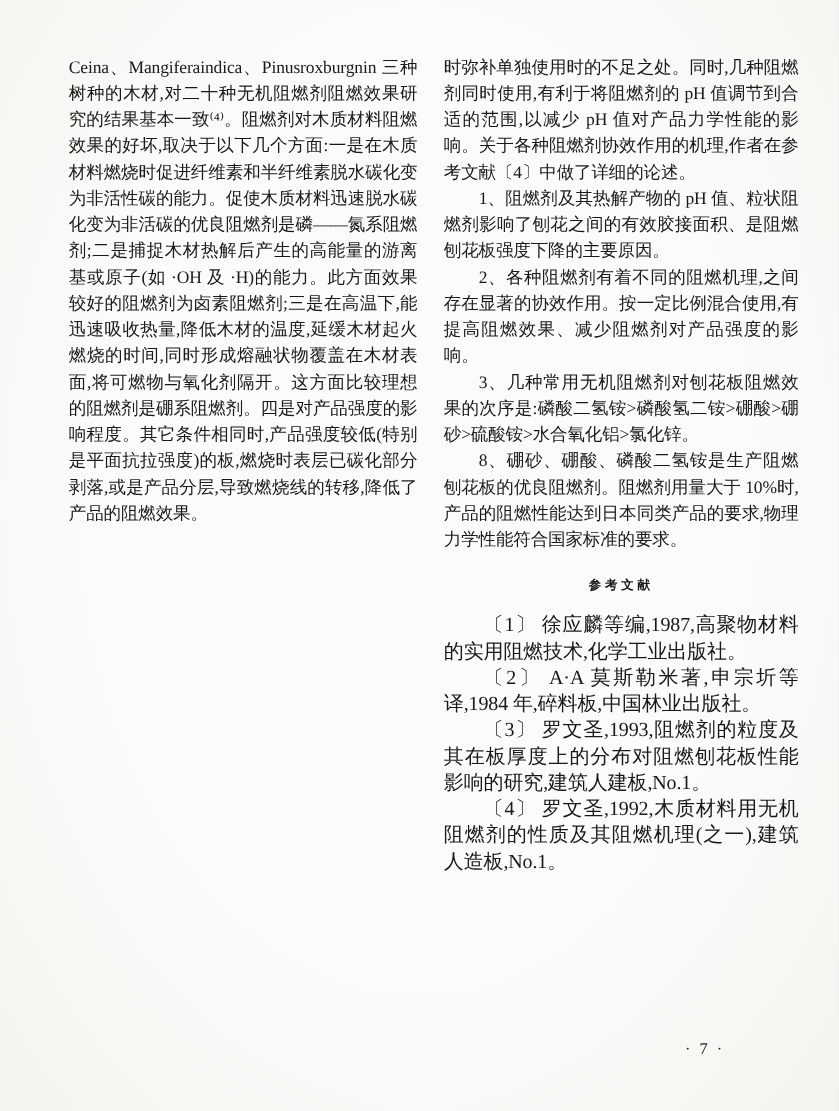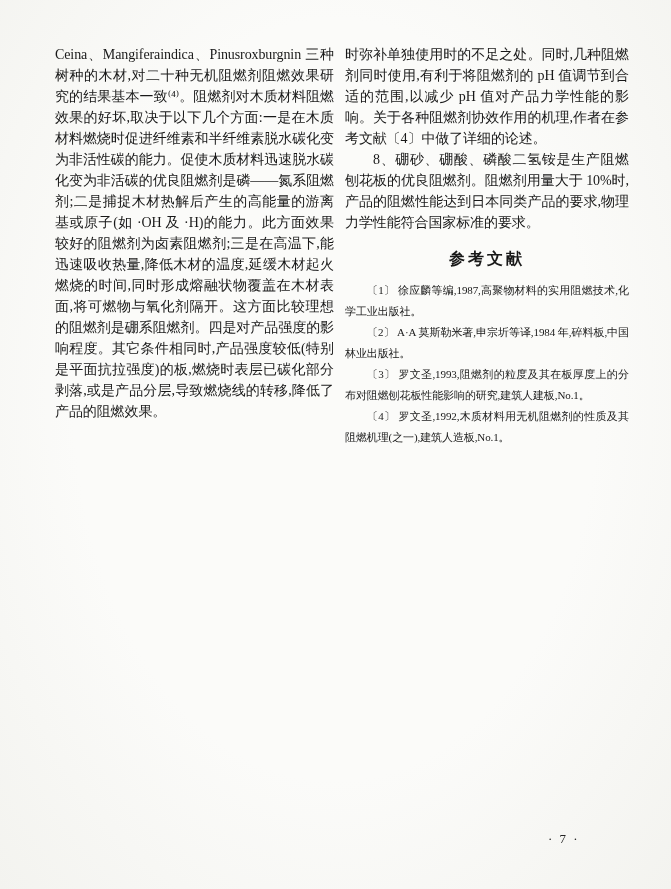--- a/index.html
+++ b/index.html
@@ -15,35 +15,35 @@
   }
   .col {
     position: absolute;
     top: 44px;
     font-size: 14px;
     line-height: 21px;
     text-align: justify;
     letter-spacing: -0.1px;
   }
   .col-left  { left: 55px;  width: 279px; }
-  .col-right { left: 345px; width: 284px; }
+  .col-right { left: 355px; width: 284px; }
   .block { margin: 0; text-align: justify; }
   .s-cont    { text-indent: 0; }
   .s-indent  { text-indent: 2em; }
   .s-heading { text-indent: 2em; font-weight: 700; }
   .s-refhead {
     font-weight: 700;
     text-align: center;
     text-indent: 0;
     margin: 15px 0 11px 0;
-    font-size: 16px;
+    font-size: 10px;
     letter-spacing: 3px;
   }
   .s-ref {
-    font-size: 11px;
+    font-size: 16px;
     line-height: 21px;
     text-indent: 2em;
   }
   .page-number {
     position: absolute;
     left: 548px;
     top: 831px;
     font-size: 13px;
     letter-spacing: 2px;
     color: #222;
@@ -55,20 +55,23 @@
 <div class="page">
 
   <div class="col col-left">
 
   <p class="block s-cont">Ceina、Mangiferaindica、Pinusroxburgnin 三种树种的木材,对二十种无机阻燃剂阻燃效果研究的结果基本一致⁽⁴⁾。阻燃剂对木质材料阻燃效果的好坏,取决于以下几个方面:一是在木质材料燃烧时促进纤维素和半纤维素脱水碳化变为非活性碳的能力。促使木质材料迅速脱水碳化变为非活碳的优良阻燃剂是磷——氮系阻燃剂;二是捕捉木材热解后产生的高能量的游离基或原子(如 ·OH 及 ·H)的能力。此方面效果较好的阻燃剂为卤素阻燃剂;三是在高温下,能迅速吸收热量,降低木材的温度,延缓木材起火燃烧的时间,同时形成熔融状物覆盖在木材表面,将可燃物与氧化剂隔开。这方面比较理想的阻燃剂是硼系阻燃剂。四是对产品强度的影响程度。其它条件相同时,产品强度较低(特别是平面抗拉强度)的板,燃烧时表层已碳化部分剥落,或是产品分层,导致燃烧线的转移,降低了产品的阻燃效果。</p>
     </div>
 
   <div class="col col-right">
 
   <p class="block s-cont">时弥补单独使用时的不足之处。同时,几种阻燃剂同时使用,有利于将阻燃剂的 pH 值调节到合适的范围,以减少 pH 值对产品力学性能的影响。关于各种阻燃剂协效作用的机理,作者在参考文献〔4〕中做了详细的论述。</p>
+      <p class="block s-indent">1、阻燃剂及其热解产物的 pH 值、粒状阻燃剂影响了刨花之间的有效胶接面积、是阻燃刨花板强度下降的主要原因。</p>
+      <p class="block s-indent">2、各种阻燃剂有着不同的阻燃机理,之间存在显著的协效作用。按一定比例混合使用,有提高阻燃效果、减少阻燃剂对产品强度的影响。</p>
+      <p class="block s-indent">3、几种常用无机阻燃剂对刨花板阻燃效果的次序是:磷酸二氢铵&gt;磷酸氢二铵&gt;硼酸&gt;硼砂&gt;硫酸铵&gt;水合氧化铝&gt;氯化锌。</p>
       <p class="block s-indent">8、硼砂、硼酸、磷酸二氢铵是生产阻燃刨花板的优良阻燃剂。阻燃剂用量大于 10%时,产品的阻燃性能达到日本同类产品的要求,物理力学性能符合国家标准的要求。</p>
       <p class="block s-refhead">参考文献</p>
       <p class="block s-ref">〔1〕 徐应麟等编,1987,高聚物材料的实用阻燃技术,化学工业出版社。</p>
       <p class="block s-ref">〔2〕 A·A 莫斯勒米著,申宗圻等译,1984 年,碎料板,中国林业出版社。</p>
       <p class="block s-ref">〔3〕 罗文圣,1993,阻燃剂的粒度及其在板厚度上的分布对阻燃刨花板性能影响的研究,建筑人建板,No.1。</p>
       <p class="block s-ref">〔4〕 罗文圣,1992,木质材料用无机阻燃剂的性质及其阻燃机理(之一),建筑人造板,No.1。</p>
     </div>
 
   <div class="page-number">· 7 ·</div>
 

